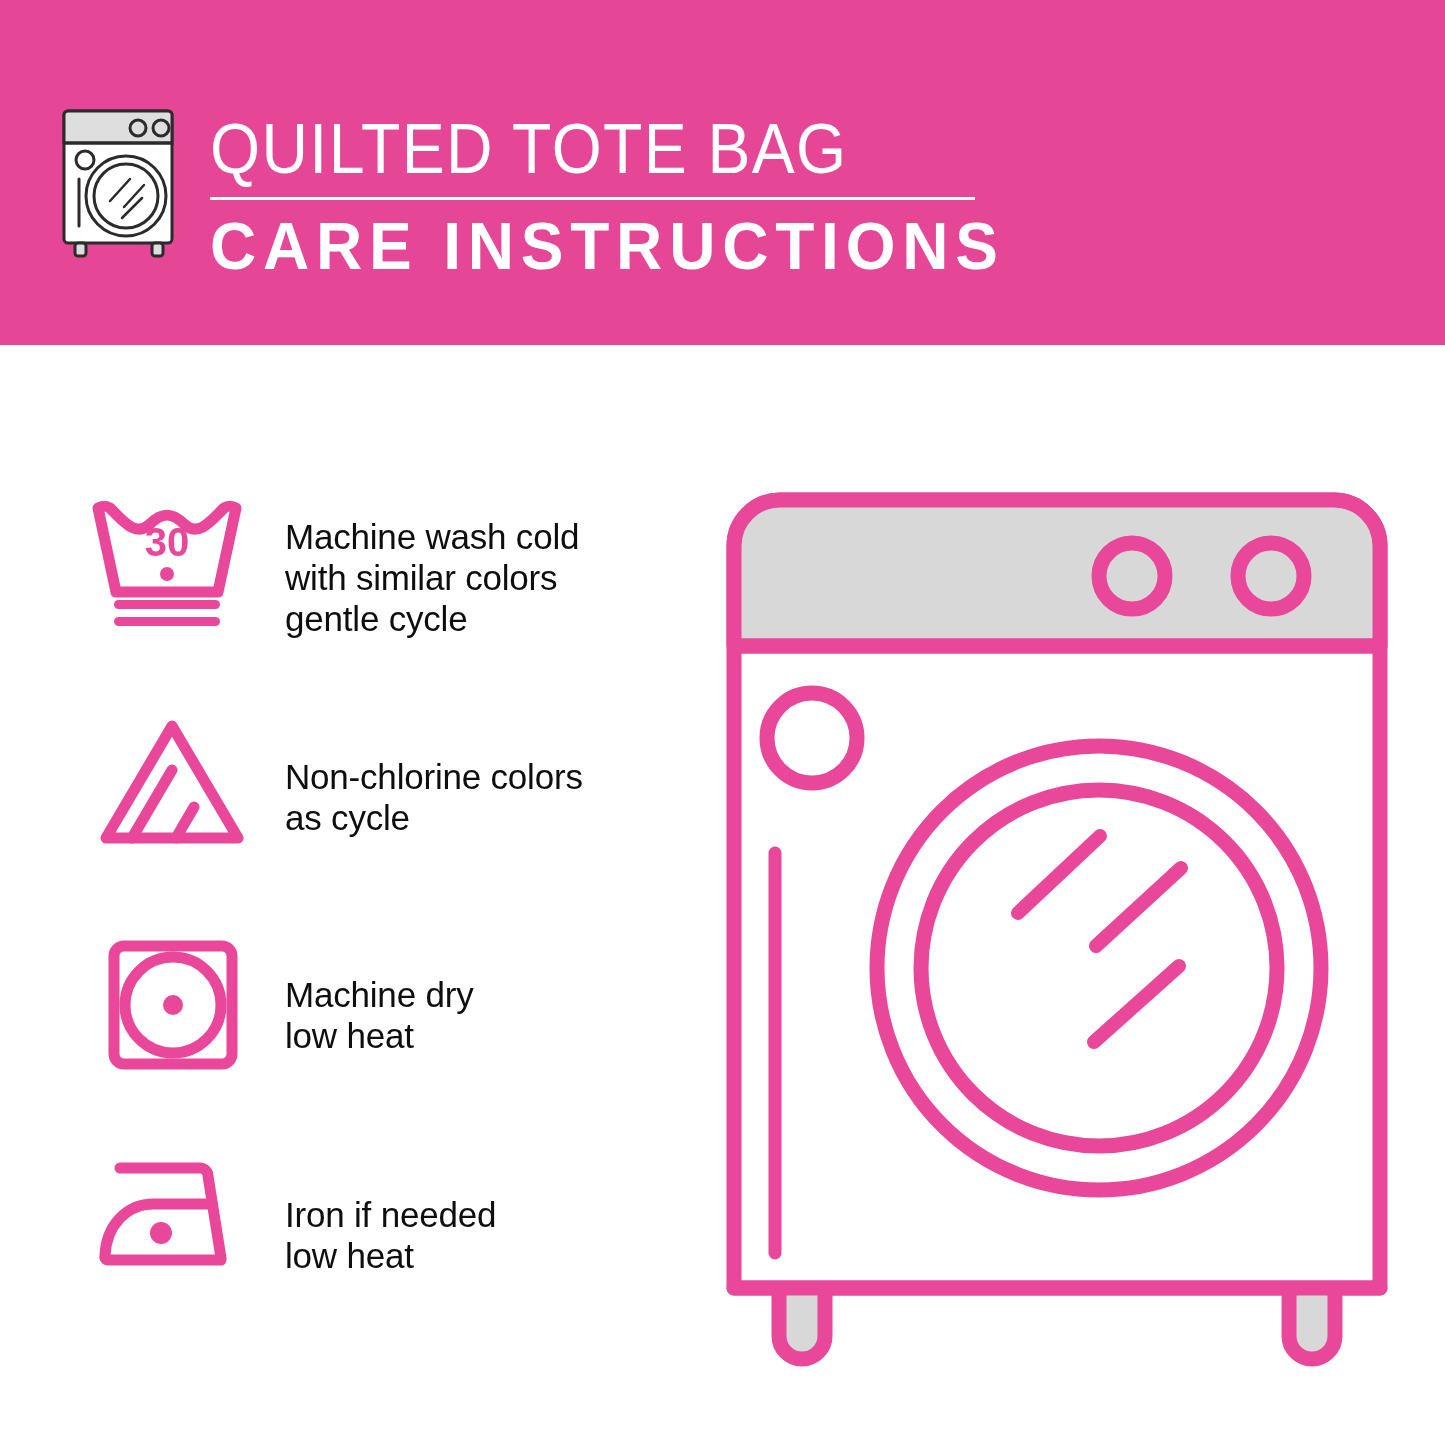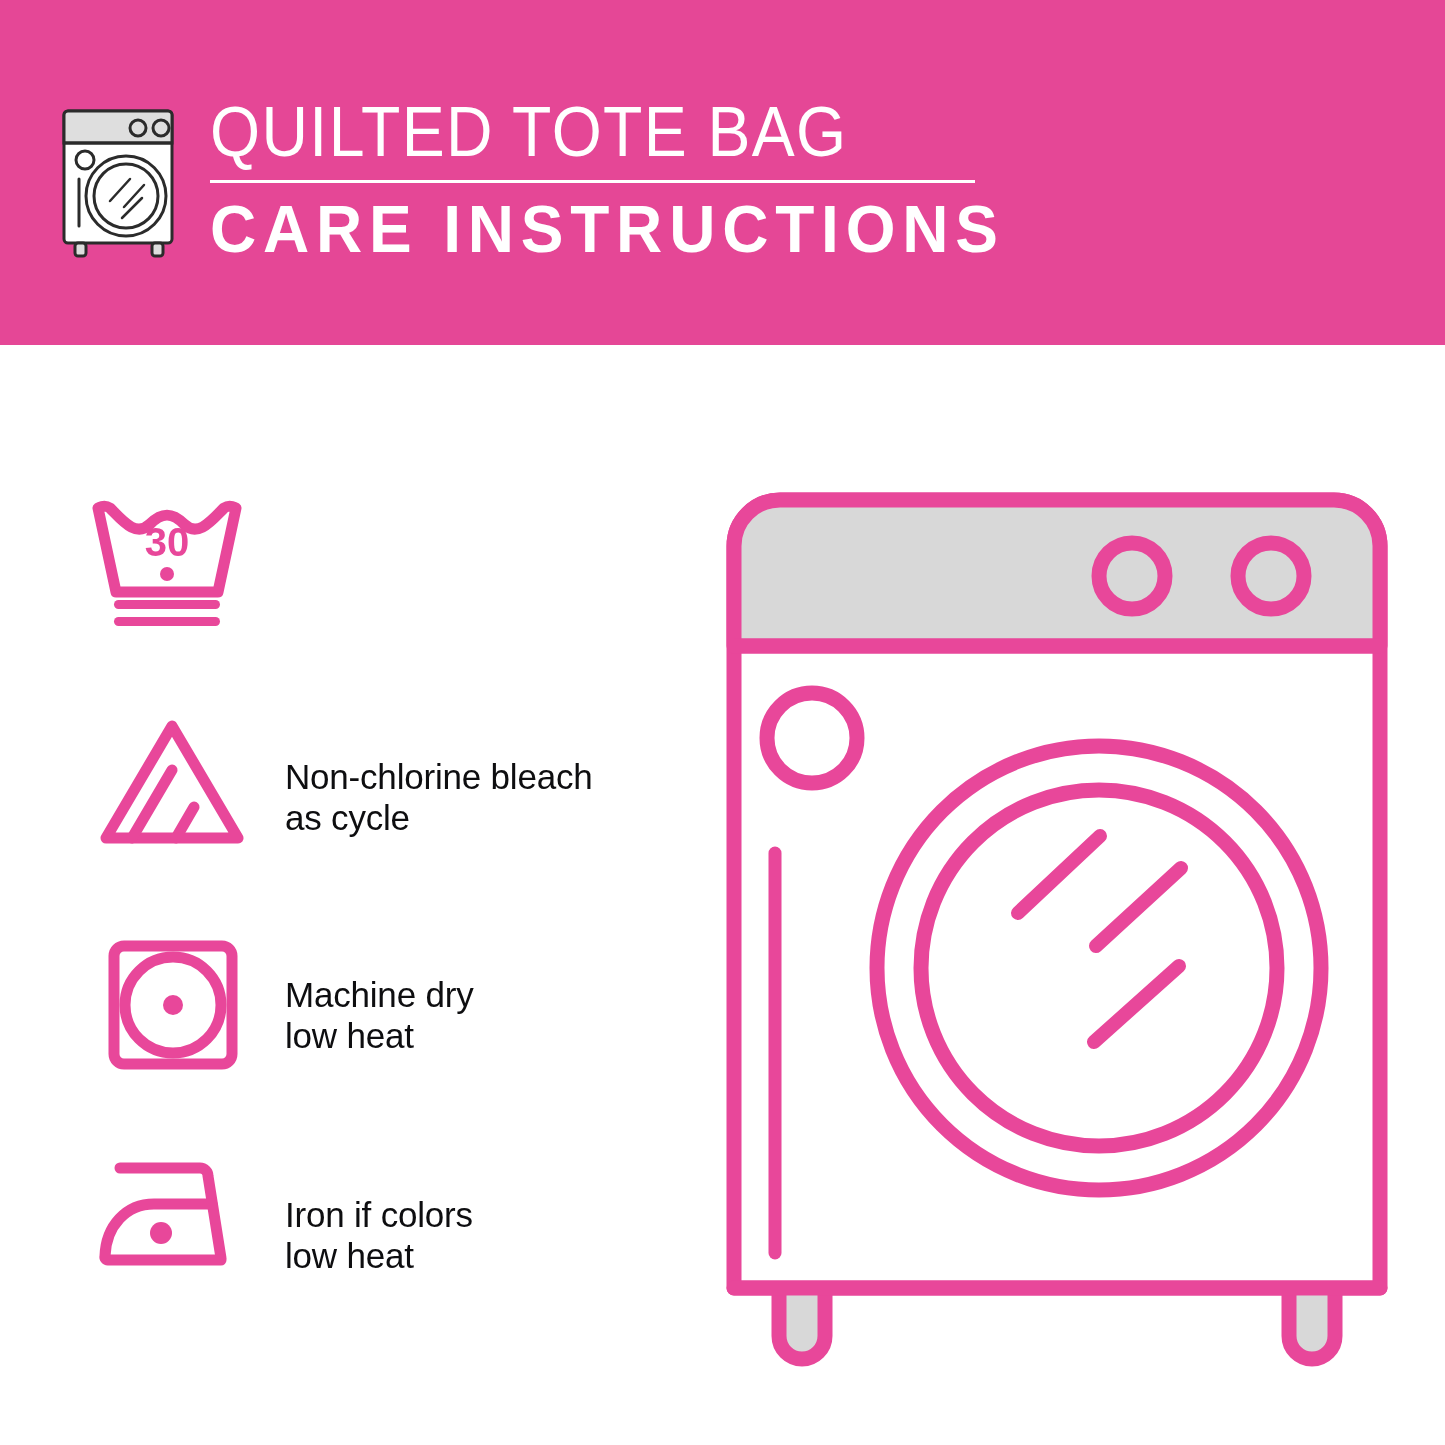--- a/index.html
+++ b/index.html
@@ -30,21 +30,21 @@
   #header-logo {
     position: absolute;
     left: 58px;
     top: 103px;
     width: 128px;
     height: 155px;
   }
   #header-text-block {
     position: absolute;
     left: 210px;
-    top: 95px;
+    top: 112px;
     width: 770px;
   }
   #product-title {
     font-family: "Liberation Sans Narrow", "Liberation Sans", sans-serif;
     font-size: 70px;
     line-height: 74px;
     font-weight: 300;
     color: #ffffff;
     letter-spacing: 1.5px;
     white-space: nowrap;
@@ -170,32 +170,37 @@
                    L 130 98 L 28 98 Z" fill="none" stroke="#e8479a" stroke-width="11" stroke-linejoin="round" stroke-linecap="round"></path>
 
           <text x="79" y="62" font-family="'Liberation Sans', sans-serif" font-size="40" font-weight="700" fill="#e8479a" text-anchor="middle">30</text>
 
           <circle cx="79" cy="80" r="7" fill="#e8479a"></circle>
 
           <rect x="26" y="106" width="106" height="9" rx="4.5" fill="#e8479a"></rect>
           <rect x="26" y="123" width="106" height="9" rx="4.5" fill="#e8479a"></rect>
         </svg>
       </div>
+      <div class="care-text">
+        <div>Machine wash cold</div>
+        <div>with similar colors</div>
+        <div>gentle cycle</div>
+      </div>
     </div>
 
     <div class="care-row row-bleach">
       <div class="care-symbol">
         <svg viewBox="0 0 170 145" width="170" height="145" aria-hidden="true">
           <path d="M84 14 L150 126 L18 126 Z" fill="none" stroke="#e8479a" stroke-width="11" stroke-linejoin="round"></path>
           <line x1="84" y1="58" x2="44" y2="126" stroke="#e8479a" stroke-width="11" stroke-linecap="round"></line>
           <line x1="106" y1="95" x2="88" y2="126" stroke="#e8479a" stroke-width="11" stroke-linecap="round"></line>
         </svg>
       </div>
       <div class="care-text">
-        <div>Non-chlorine bleach</div>
+        <div>Non-chlorine colors</div>
         <div>as cycle</div>
       </div>
     </div>
 
     <div class="care-row row-dry">
       <div class="care-symbol">
         <svg viewBox="0 0 170 145" width="170" height="145" aria-hidden="true">
           <rect x="26" y="16" width="118" height="118" rx="10" ry="10" fill="none" stroke="#e8479a" stroke-width="11"></rect>
           <circle cx="85" cy="75" r="48" fill="none" stroke="#e8479a" stroke-width="11"></circle>
           <circle cx="85" cy="75" r="10" fill="#e8479a"></circle>
@@ -215,21 +220,21 @@
                    a0 0 0 0 0 0 0 Z" fill="none" stroke="none"></path>
           <path d="M32 20 H 112 a8 8 0 0 1 8 8 L 133 110" fill="none" stroke="#e8479a" stroke-width="11" stroke-linecap="round" stroke-linejoin="round"></path>
 
           <path d="M124 56 H 66 C 38 56, 18 78, 17 108
                    a3 3 0 0 0 3 4 H 133" fill="none" stroke="#e8479a" stroke-width="11" stroke-linecap="round" stroke-linejoin="round"></path>
 
           <circle cx="73" cy="85" r="11" fill="#e8479a"></circle>
         </svg>
       </div>
       <div class="care-text">
-        <div>Iron if colors</div>
+        <div>Iron if needed</div>
         <div>low heat</div>
       </div>
     </div>
   </div>
 
   <div id="washer-illustration">
     <svg viewBox="0 0 670 890" width="670" height="890" aria-hidden="true">
 
       <path d="M12 58 a46 46 0 0 1 46 -46 h554 a46 46 0 0 1 46 46 v742 h-646 z" fill="#ffffff" stroke="#e8479a" stroke-width="15" stroke-linejoin="round"></path>
 

